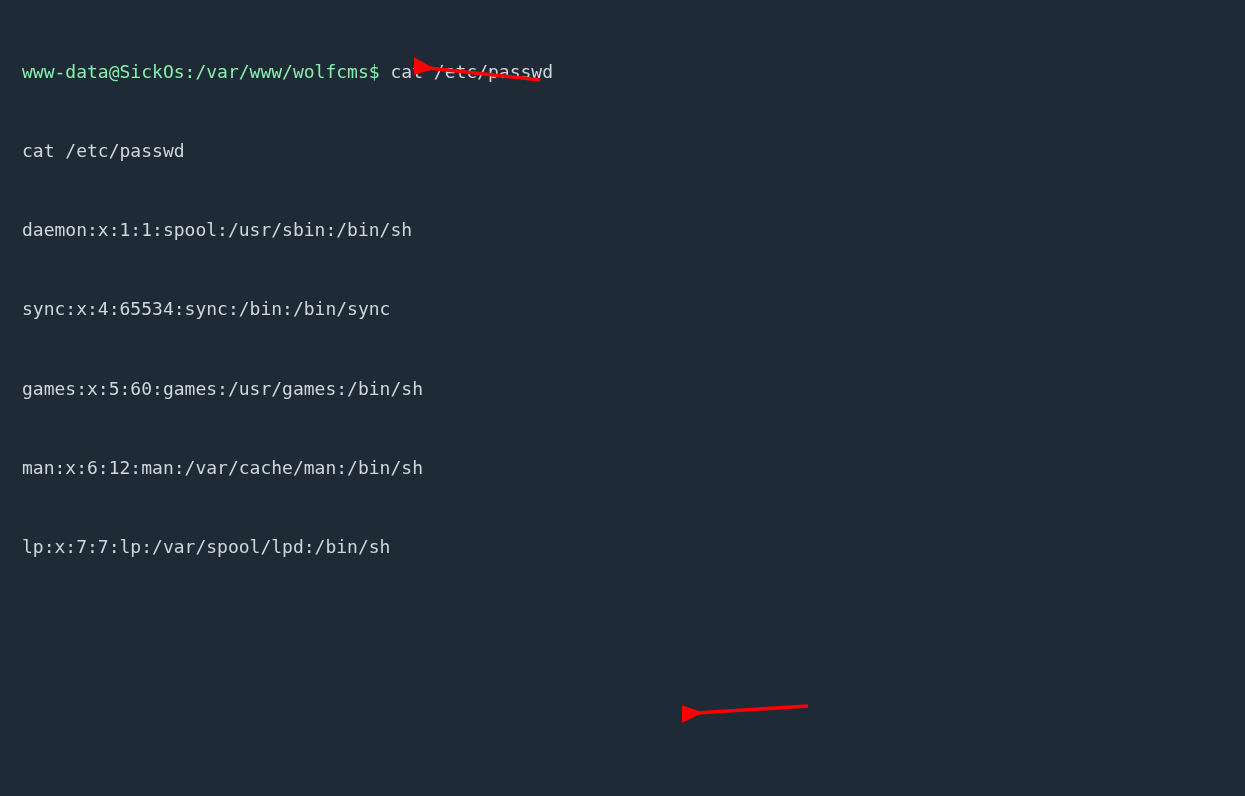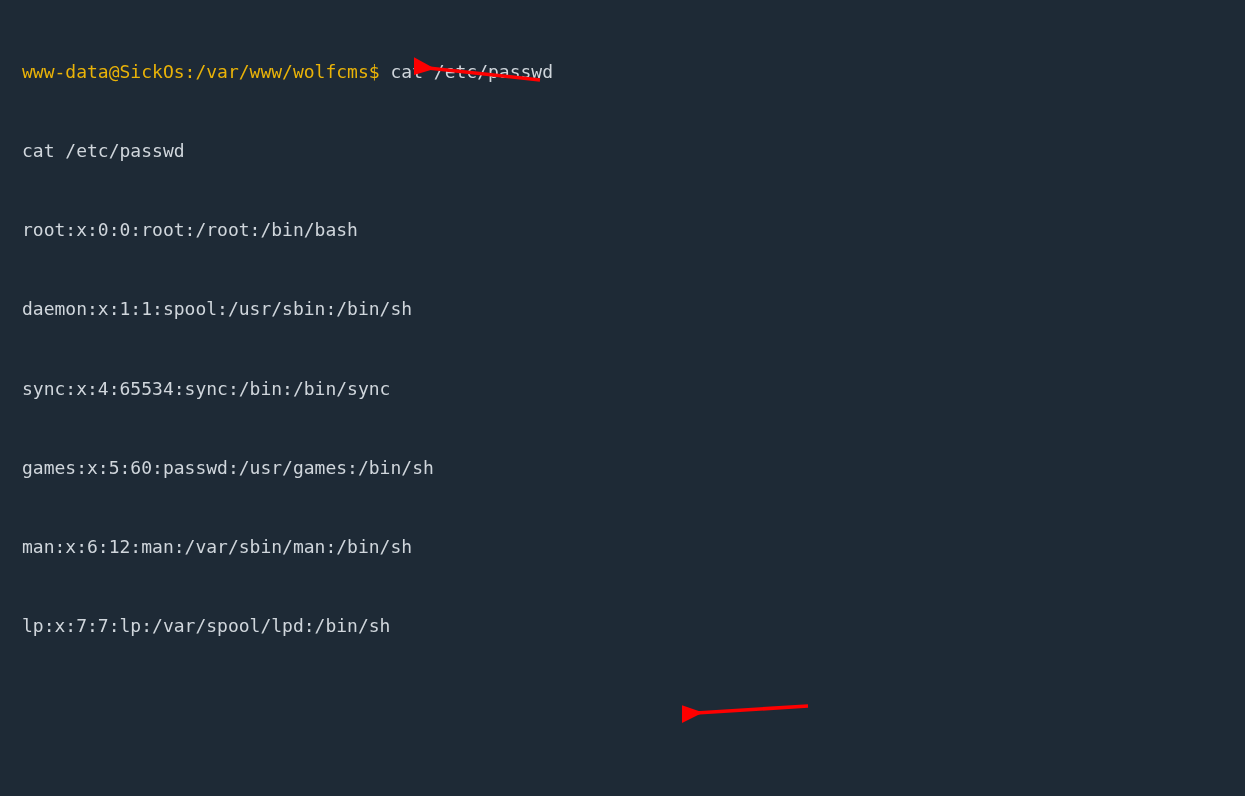--- a/index.html
+++ b/index.html
@@ -16,41 +16,40 @@
   .terminal {
     position: relative;
     padding: 6px 10px 10px 22px;
     line-height: 26.4px;
     white-space: pre;
   }
   .line {
     display: block;
   }
   .prompt {
-    color: #eab308;
+    color: #86efac;
   }
   .cmd {
     color: #d0d6dc;
   }
   svg.arrow {
     position: absolute;
     pointer-events: none;
   }
 </style>
 </head>
 <body>
 
 <div class="terminal">
   <span class="line"><span class="prompt">www-data@SickOs:/var/www/wolfcms$ </span><span class="cmd">cat /etc/passwd</span></span>
   <span class="line">cat /etc/passwd</span>
-  <span class="line">root:x:0:0:root:/root:/bin/bash</span>
   <span class="line">daemon:x:1:1:spool:/usr/sbin:/bin/sh</span>
   <span class="line">sync:x:4:65534:sync:/bin:/bin/sync</span>
-  <span class="line">games:x:5:60:passwd:/usr/games:/bin/sh</span>
-  <span class="line">man:x:6:12:man:/var/sbin/man:/bin/sh</span>
+  <span class="line">games:x:5:60:games:/usr/games:/bin/sh</span>
+  <span class="line">man:x:6:12:man:/var/cache/man:/bin/sh</span>
   <span class="line">lp:x:7:7:lp:/var/spool/lpd:/bin/sh</span>
   
   
   
   
   
   
   
   
   

